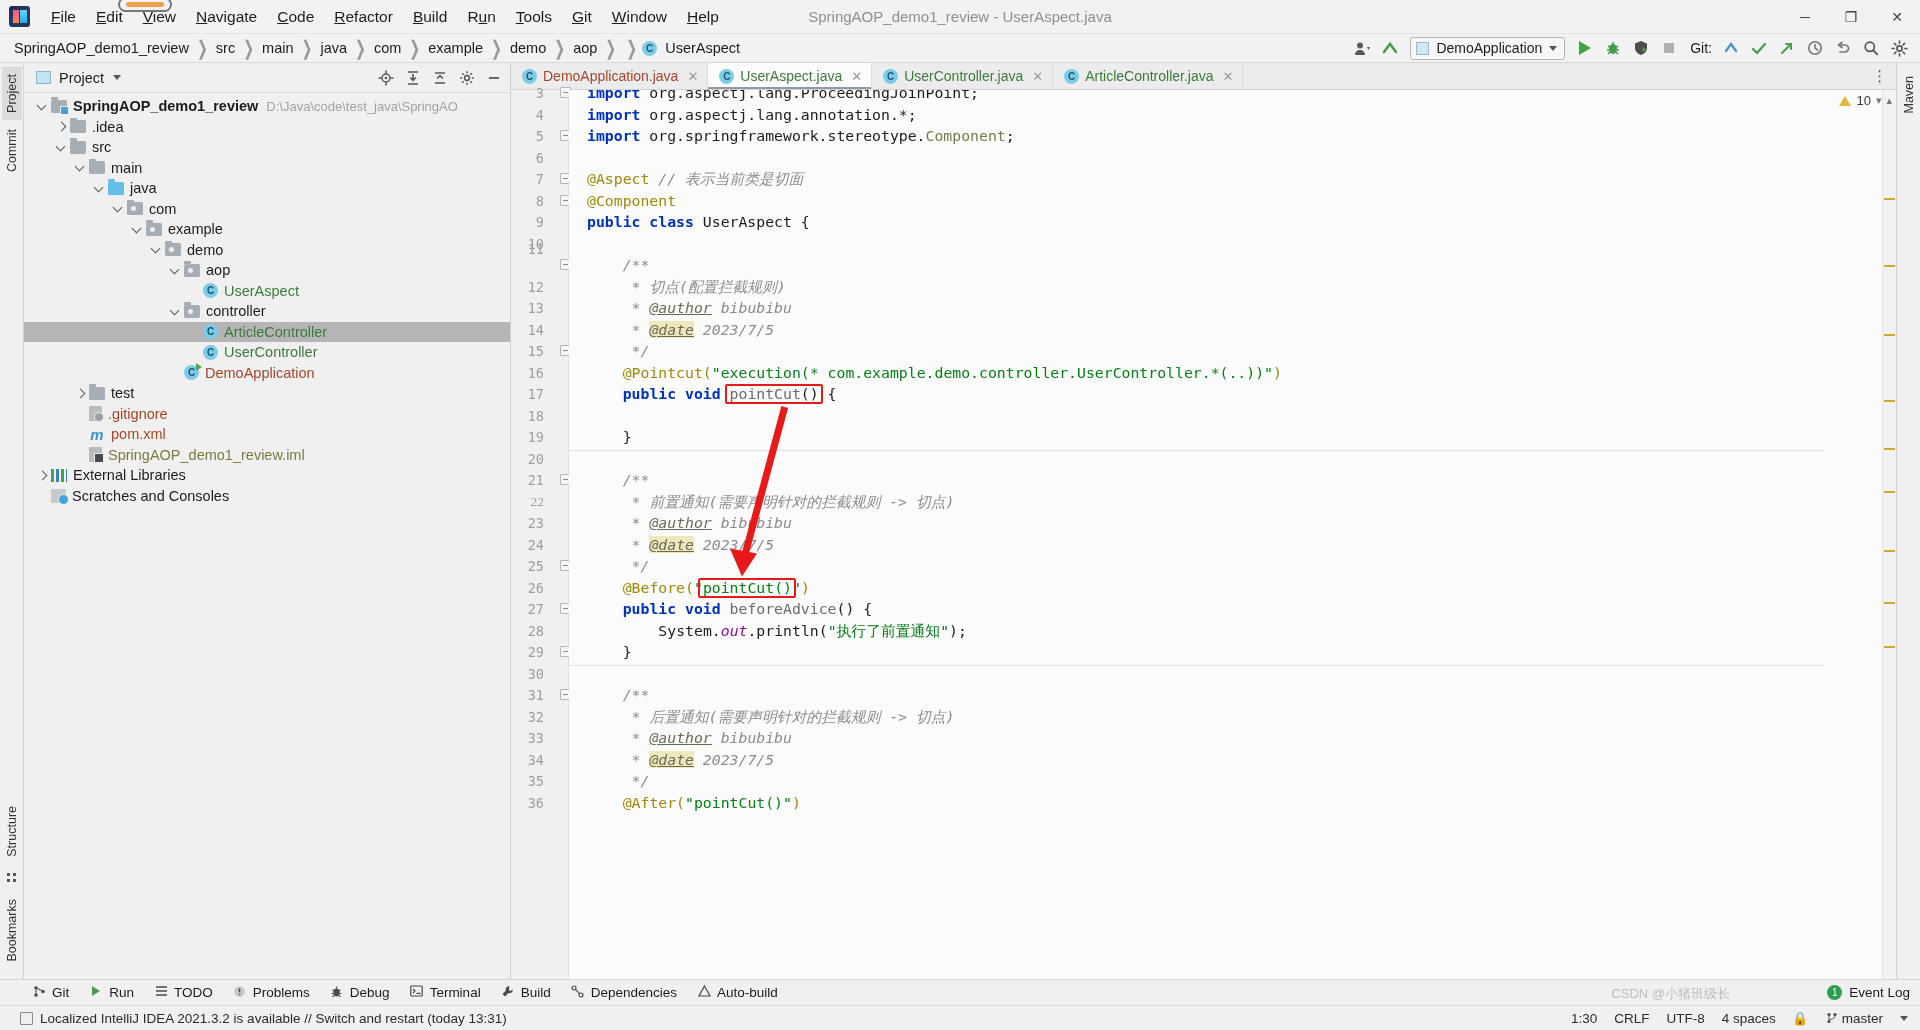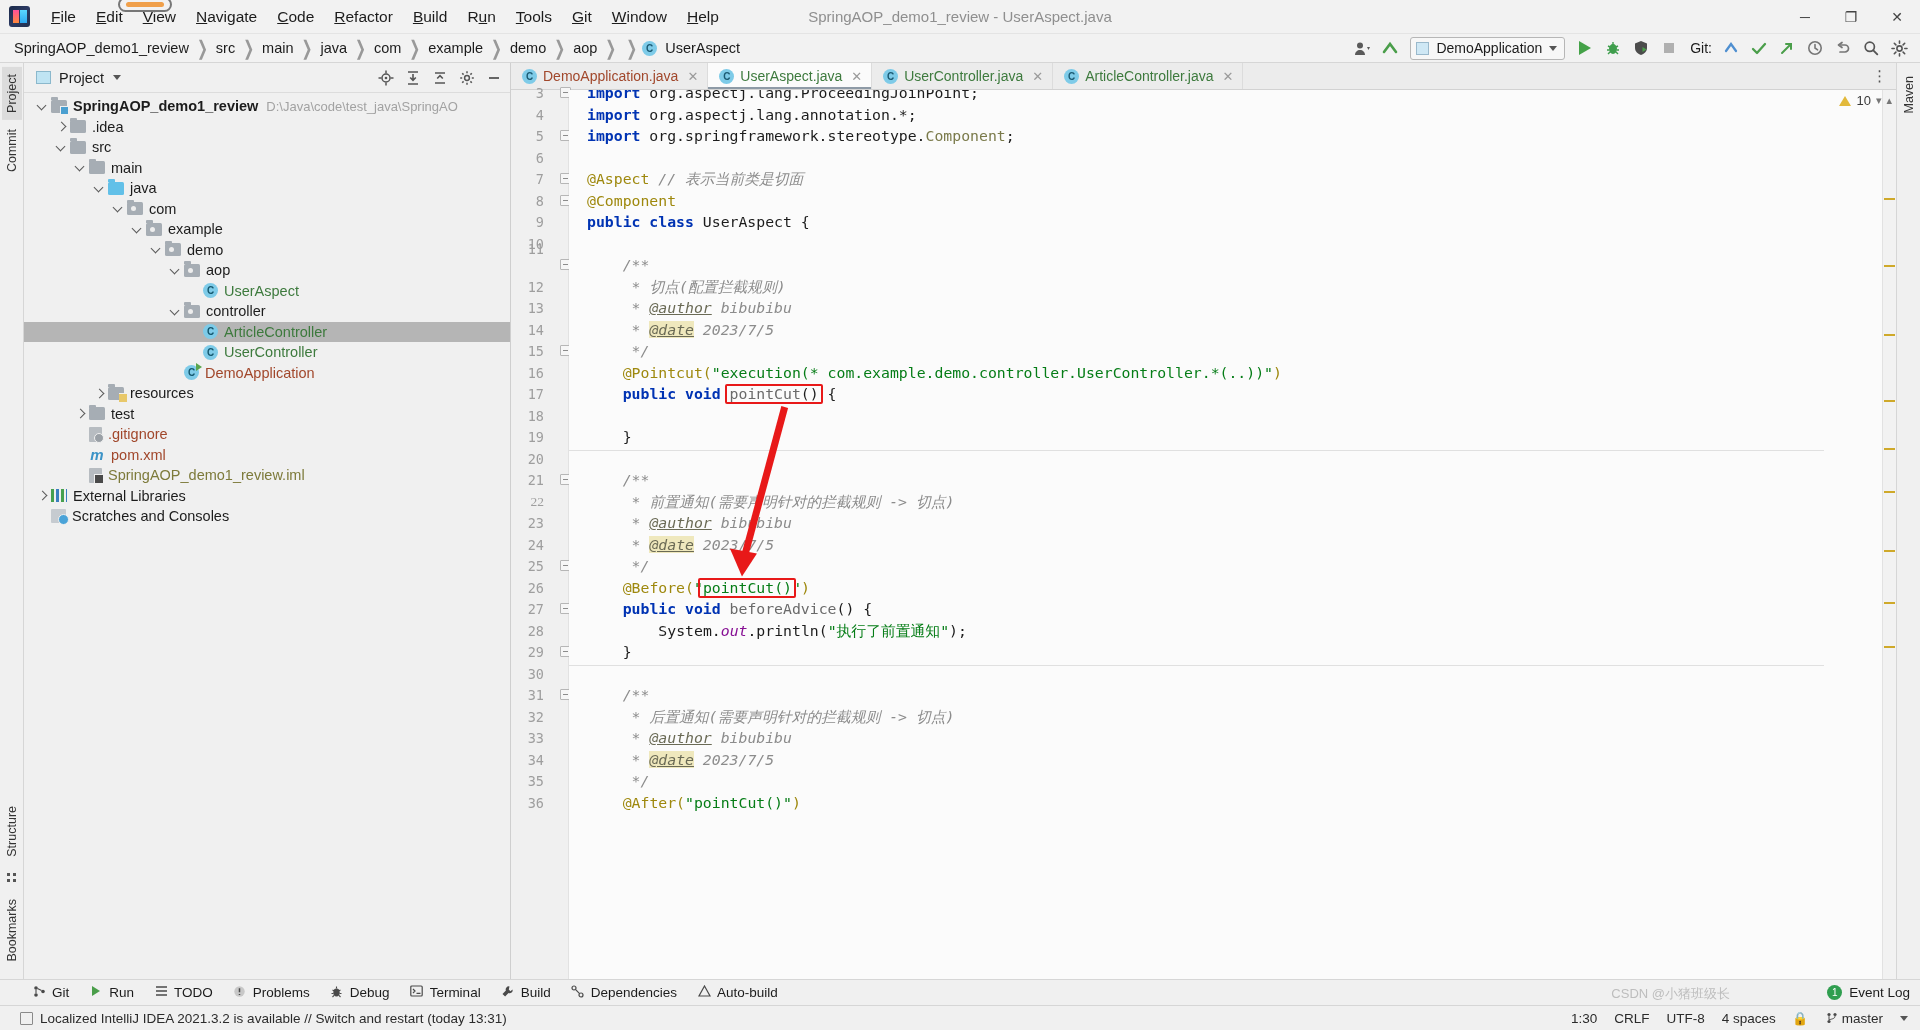--- a/index.html
+++ b/index.html
@@ -633,25 +633,20 @@
           </div>
           <div class="row" style="padding-left: 164px;">
             <span class="arrow"></span>
             <span class="jicon">C</span>
             <span class="n-green">UserController</span>
           </div>
           <div class="row" style="padding-left: 145px;">
             <span class="arrow"></span>
             <span class="jicon spring">C</span>
             <span class="n-brown">DemoApplication</span>
-          </div>
-          <div class="row" style="padding-left: 69px;">
-            <span class="arrow r"></span>
-            <span class="ficon res"></span>
-            <span>resources</span>
           </div>
           <div class="row" style="padding-left: 50px;">
             <span class="arrow r"></span>
             <span class="ficon"></span>
             <span>test</span>
           </div>
           <div class="row" style="padding-left: 50px;">
             <span class="arrow"></span>
             <span class="docicon"></span>
             <span class="n-brown">.gitignore</span>

